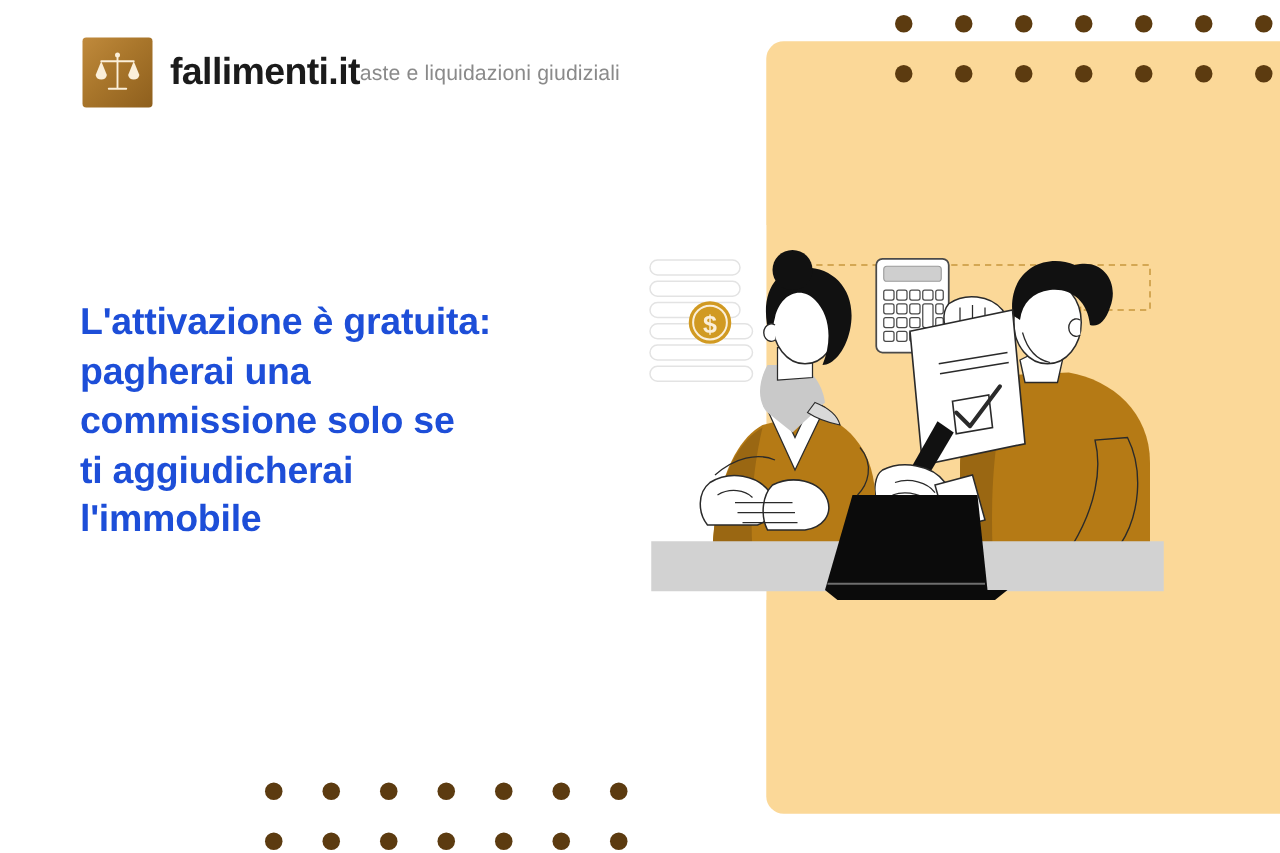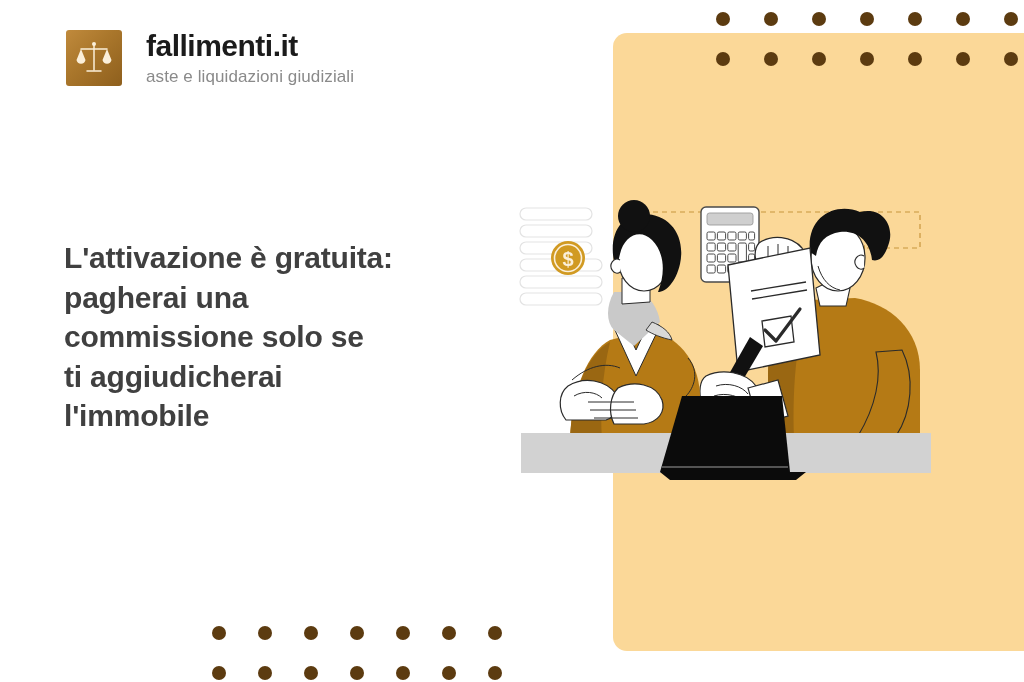--- a/index.html
+++ b/index.html
@@ -29,21 +29,21 @@
   #dots-bottom-left{left:212px;top:626px;width:300px;height:80px;}
 
   
   .logo{position:absolute;left:66px;top:30px;display:flex;align-items:center;}
   .logo-mark{
     width:56px;height:56px;border-radius:3px;
     background:linear-gradient(135deg,#C08A3C 0%,#A9762B 45%,#8E5F1D 100%);
     display:flex;align-items:center;justify-content:center;
     flex:none;
   }
-  .logo-text{margin-left:24px;display:flex;flex-direction:column;justify-content:space-between;}
+  .logo-text{margin-left:14px;display:flex;flex-direction:row;justify-content:space-between;}
   .logo-title{
     font-size:30px;font-weight:bold;color:#1b1b1b;line-height:1;
     letter-spacing:-0.5px;
   }
   .logo-sub{
     font-size:17px;color:#8a8a8a;line-height:1;margin-top:7px;letter-spacing:.1px;
   }
 
   
   .headline{
@@ -112,21 +112,21 @@
         </g>
         <circle cx="20" cy="6" r="2" fill="#FBEFD9"></circle>
       </svg>
     </div>
     <div class="logo-text">
       <div class="logo-title" style="color: rgb(27, 27, 27);">fallimenti.it</div>
       <div class="logo-sub" style="color: rgb(138, 138, 138);">aste e liquidazioni giudiziali</div>
     </div>
   </div>
 
-  <div class="headline" style="color: #404040;">L'attivazione è gratuita:
+  <div class="headline" style="color: #1d4ed8;">L'attivazione è gratuita:
 pagherai una
 commissione solo se
 ti aggiudicherai
 l'immobile</div>
 
   <div class="illus">
     <svg width="430" height="300" viewBox="0 0 430 300" aria-hidden="true">
 
       <rect x="0" y="0" width="103" height="300" fill="#ffffff"></rect>
 

